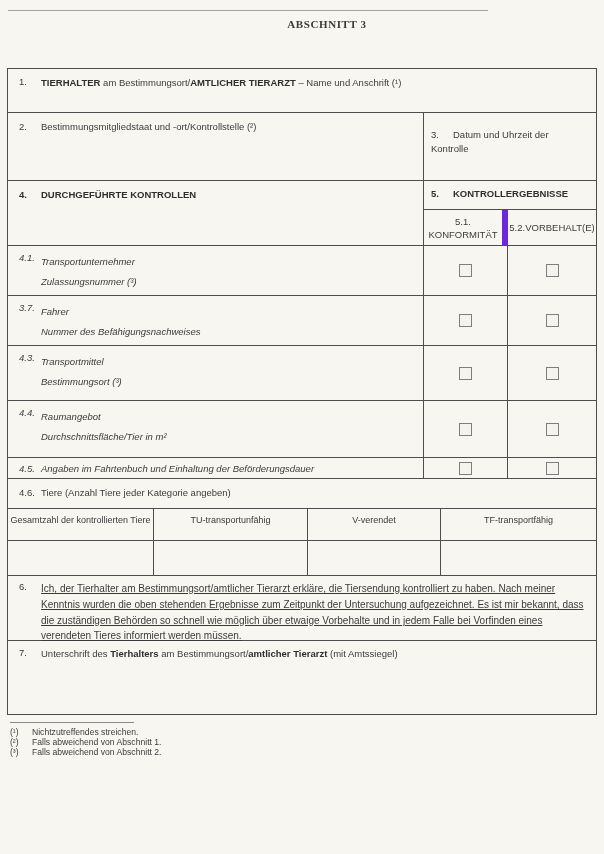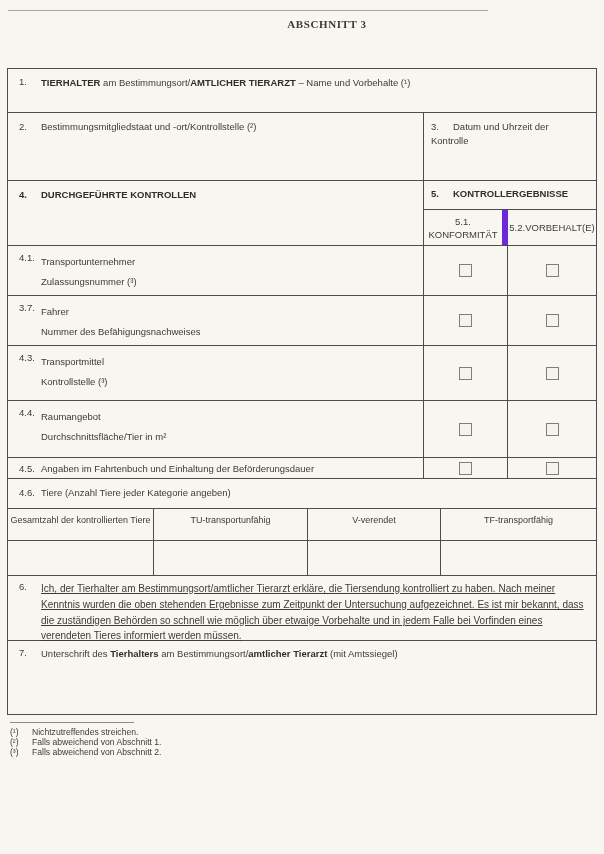--- a/index.html
+++ b/index.html
@@ -15,32 +15,32 @@
   .row:last-child{border-bottom:none;flex:1;}
   .cell{box-sizing:border-box;}
   .num{display:inline-block;width:22px;flex:0 0 22px;}
   .lbl-line{line-height:14px;}
   b{color:#2e2e2e;}
   
   .r1{height:44px;padding:7px 8px 0 11px;}
   
   .r23{height:68px;}
   .c-left{width:416px;flex:0 0 416px;border-right:1px solid #4d4d4d;padding:7px 8px 0 11px;box-sizing:border-box;}
-  .c-right{flex:1;padding:7px 8px 0 7px;box-sizing:border-box;}
+  .c-right{flex:1;padding:7px 8px 0 7px;box-sizing:border-box;margin-top:8px;}
   
   .r45{height:65px;}
   .c5wrap{flex:1;display:flex;flex-direction:column;}
   .c5top{height:29px;flex:0 0 29px;border-bottom:1px solid #4d4d4d;padding:7px 0 0 7px;box-sizing:border-box;display:flex;}
   .c5sub{flex:1;display:flex;}
   .c51{width:84px;flex:0 0 84px;border-right:6px solid #6d28d9;box-sizing:border-box;
        display:flex;flex-direction:column;align-items:center;justify-content:center;line-height:13px;text-align:center;}
   .c52{flex:1;display:flex;flex-direction:row;align-items:center;justify-content:center;line-height:13px;text-align:center;}
   
   .chk-label{width:416px;flex:0 0 416px;border-right:1px solid #4d4d4d;box-sizing:border-box;
-             padding:6px 7px 0 11px;display:flex;}
+             padding:6px 7px 0 11px;display:flex;font-style:italic;}
   .chk-lines{line-height:20px;}
   .chk-c1{width:84px;flex:0 0 84px;border-right:1px solid #4d4d4d;box-sizing:border-box;
           display:flex;align-items:center;justify-content:center;}
   .chk-c2{flex:1;display:flex;align-items:center;justify-content:center;}
   .cb{width:11px;height:11px;border:1px solid #7e7e7e;background:#f5f3ee;display:inline-block;}
   .single .chk-label{padding-top:0;align-items:center;}
   
   .r46{height:30px;padding:8px 8px 0 11px;display:flex;box-sizing:border-box;}
   .animals{height:67px;display:flex;}
   .a-col{display:flex;flex-direction:column;border-right:1px solid #4d4d4d;box-sizing:border-box;}
@@ -72,21 +72,21 @@
   <div class="scan-line"></div>
 
   <div class="title">
     <div>ABSCHNITT 3</div>
   </div>
 
   <div class="form-table">
 
     <div class="row r1">
       <span class="num">1.</span>
-      <span class="lbl-line"><b>TIERHALTER</b><span> am Bestimmungsort/</span><b>AMTLICHER TIERARZT</b><span> – Name und Vorbehalte (¹)</span></span>
+      <span class="lbl-line"><b>TIERHALTER</b><span> am Bestimmungsort/</span><b>AMTLICHER TIERARZT</b><span> – Name und Anschrift (¹)</span></span>
     </div>
 
     <div class="row r23">
       <div class="cell c-left">
         <span class="num">2.</span><span class="lbl-line">Bestimmungsmitgliedstaat und -ort/Kontrollstelle (²)</span>
       </div>
       <div class="cell c-right">
         <span class="num">3.</span><span class="lbl-line">Datum und Uhrzeit der Kontrolle</span>
       </div>
     </div>
@@ -143,21 +143,21 @@
       <div class="chk-c2">
           <span class="cb"></span>
         </div>
     </div>
 
     <div class="row" style="height:55px;">
       <div class="chk-label">
         <span class="num">4.3.</span>
         <span class="chk-lines">
           <span style="display:block">Transportmittel</span>
-          <span style="display:block">Kontrollstelle (³)</span>
+          <span style="display:block">Bestimmungsort (³)</span>
         </span>
       </div>
       <div class="chk-c1">
           <span class="cb"></span>
         </div>
       <div class="chk-c2">
           <span class="cb"></span>
         </div>
     </div>
 

